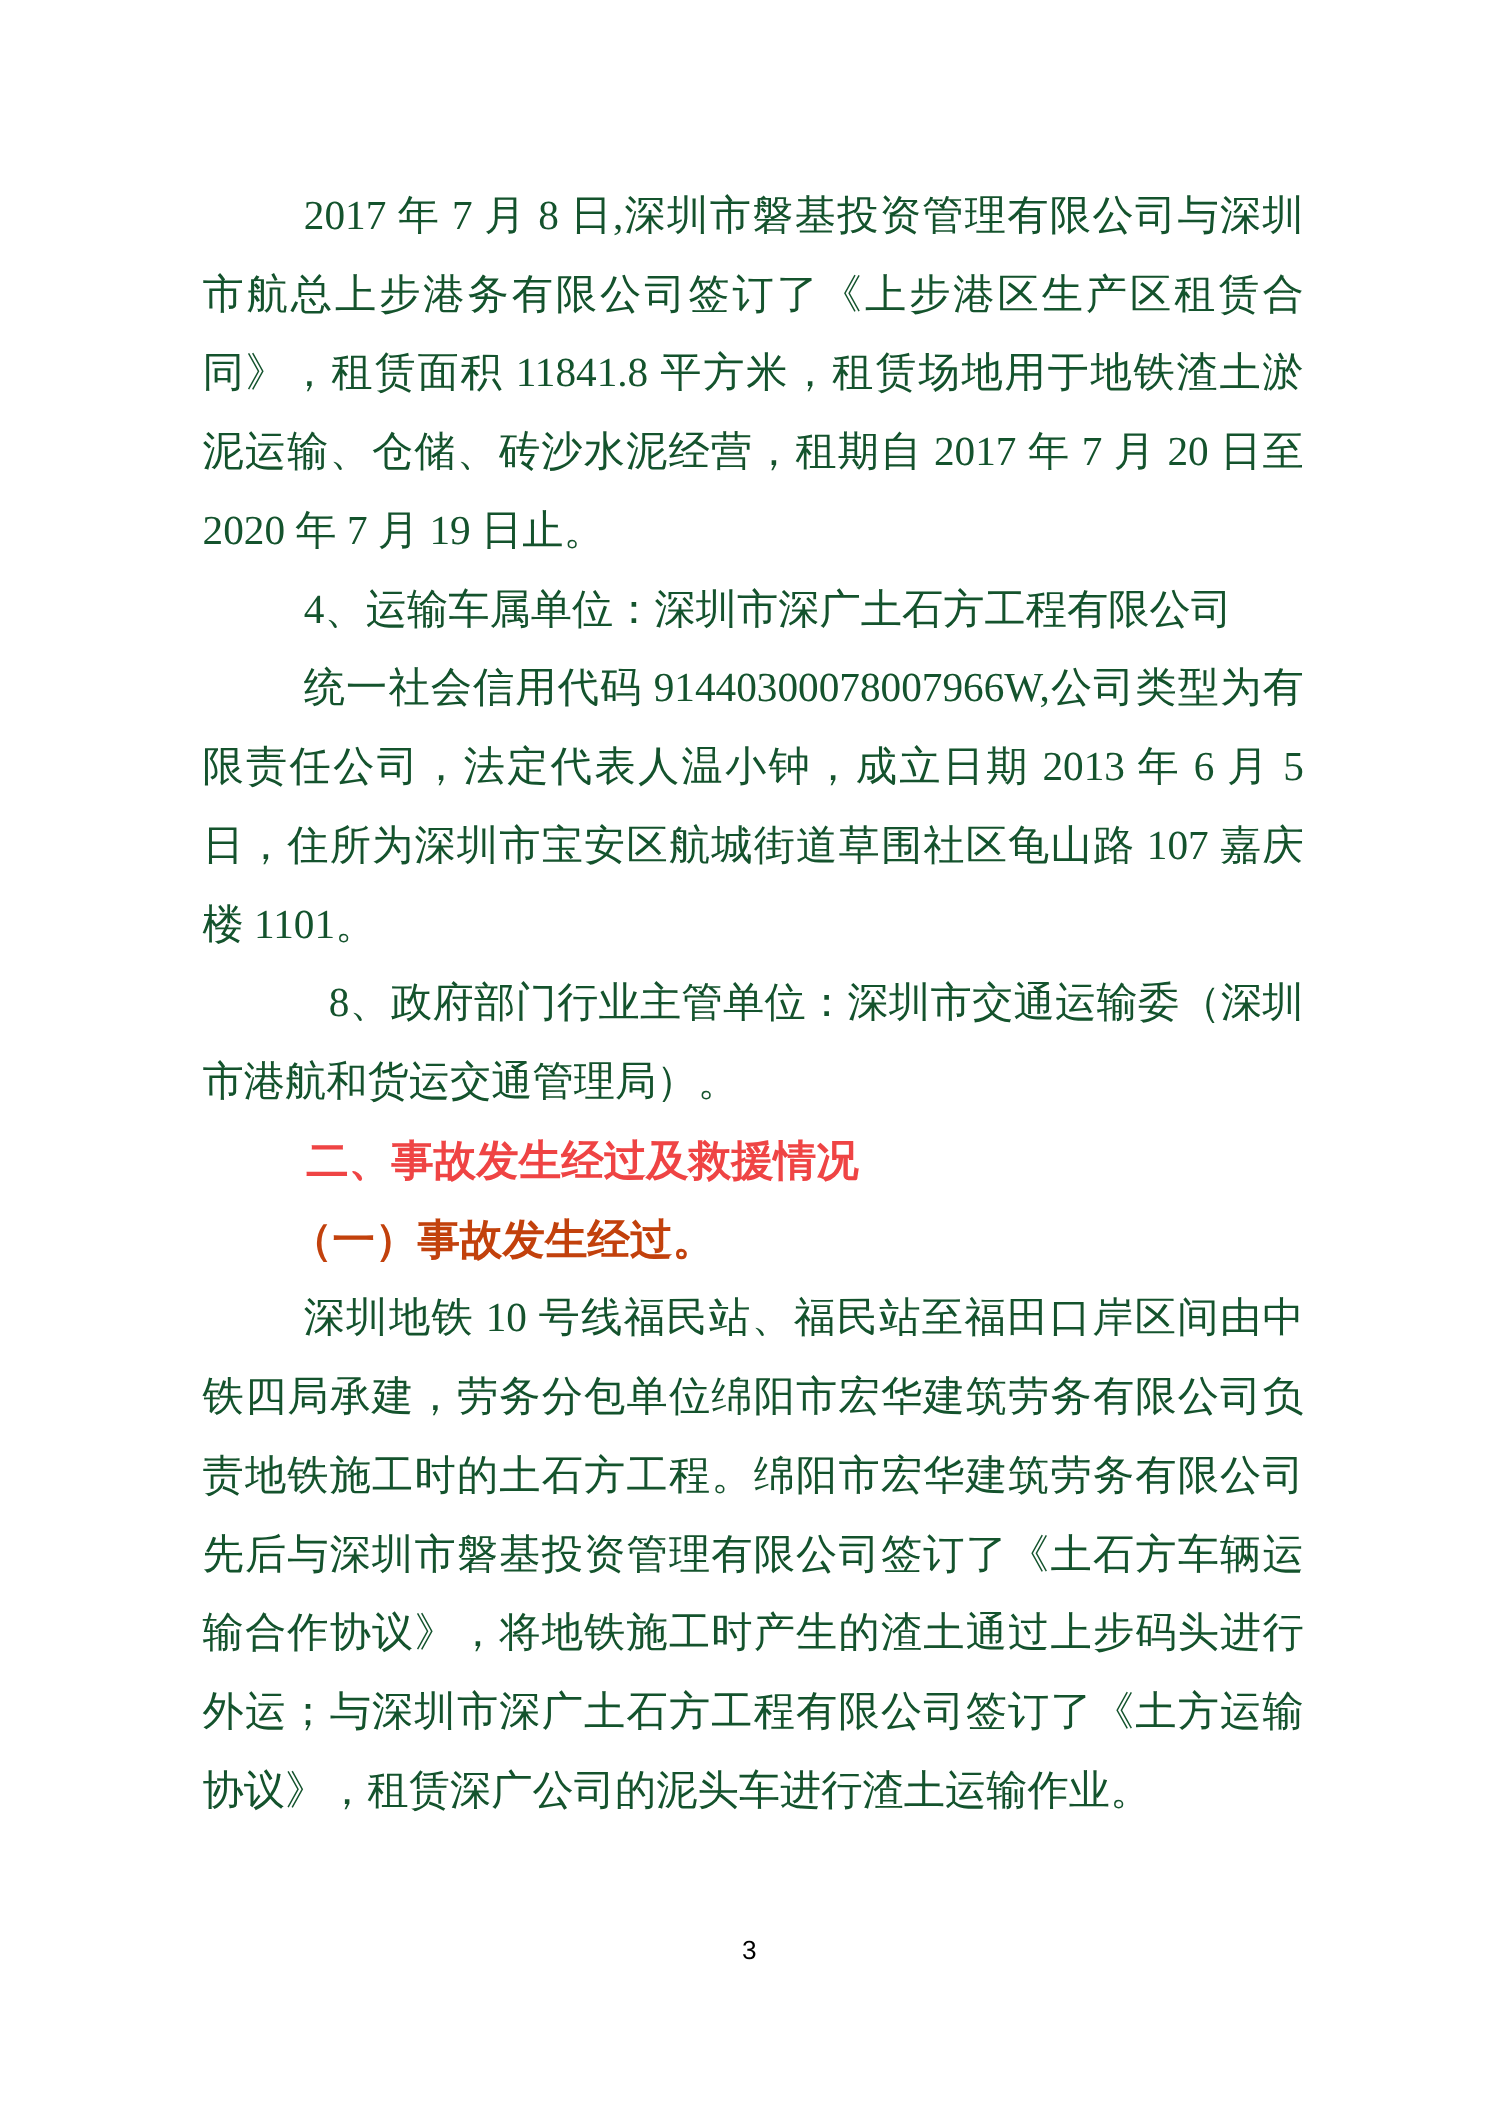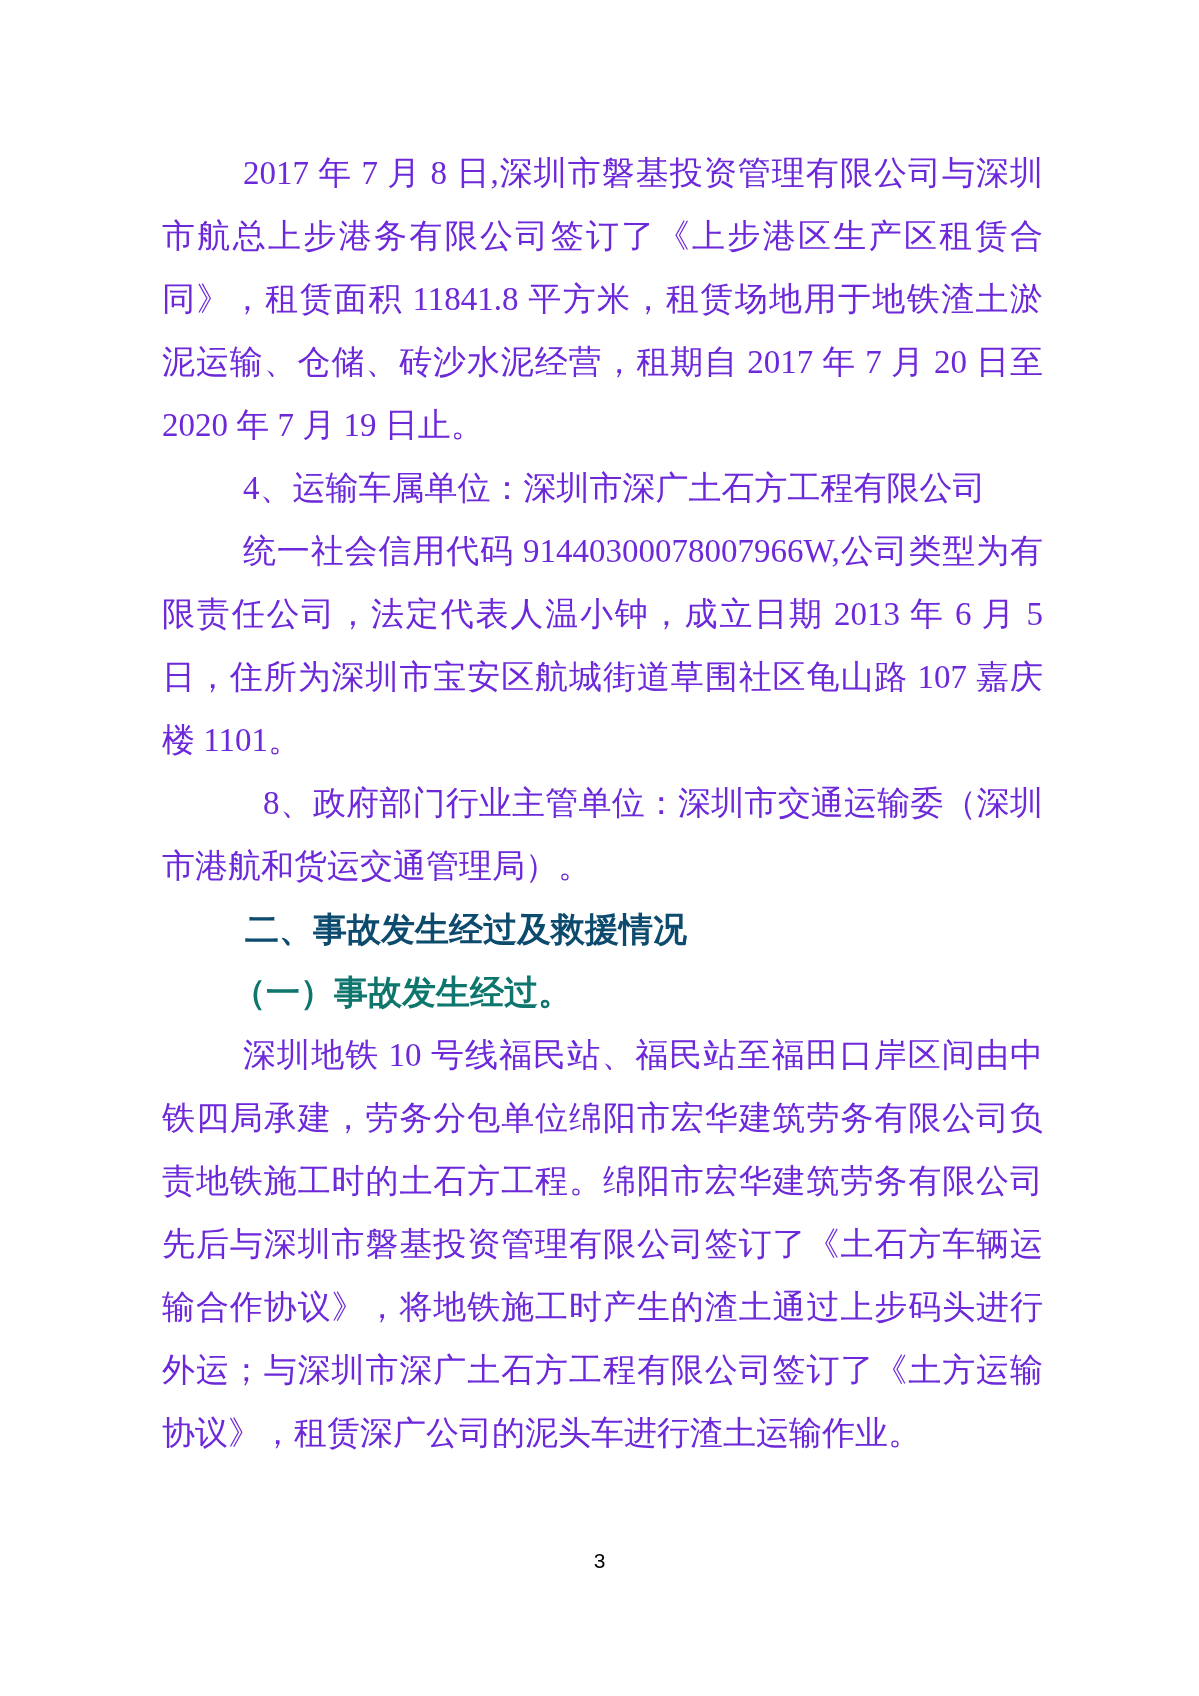--- a/index.html
+++ b/index.html
@@ -24,46 +24,46 @@
   }
   .para {
     margin: 0;
     font-size: 33px;
     line-height: 63px;
     text-align: justify;
     text-align-last: left;
     text-justify: inter-character;
     word-break: break-all;
     text-indent: 81px;
-    color: #6d28d9;
+    color: #14532d;
   }
   .para-deep {
     text-indent: 101px;
   }
   .heading-1 {
     margin: 0;
     font-family: "Liberation Sans", "DejaVu Sans", sans-serif;
     font-weight: bold;
     font-size: 34px;
     line-height: 63px;
     text-align: left;
     text-indent: 83px;
     word-break: break-all;
-    color: #0c4a6e;
+    color: #ef4444;
   }
   .heading-2 {
     margin: 0;
     font-family: "Liberation Sans", "DejaVu Sans", sans-serif;
     font-weight: bold;
     font-size: 34px;
     line-height: 63px;
     text-align: left;
     text-indent: 70px;
     word-break: break-all;
-    color: #0f766e;
+    color: #c2410c;
   }
   .page-number {
     position: absolute;
     left: 0;
     top: 1546px;
     width: 100%;
     text-align: center;
     font-family: "Liberation Sans", "DejaVu Sans", sans-serif;
     font-size: 21px;
     line-height: 30px;

